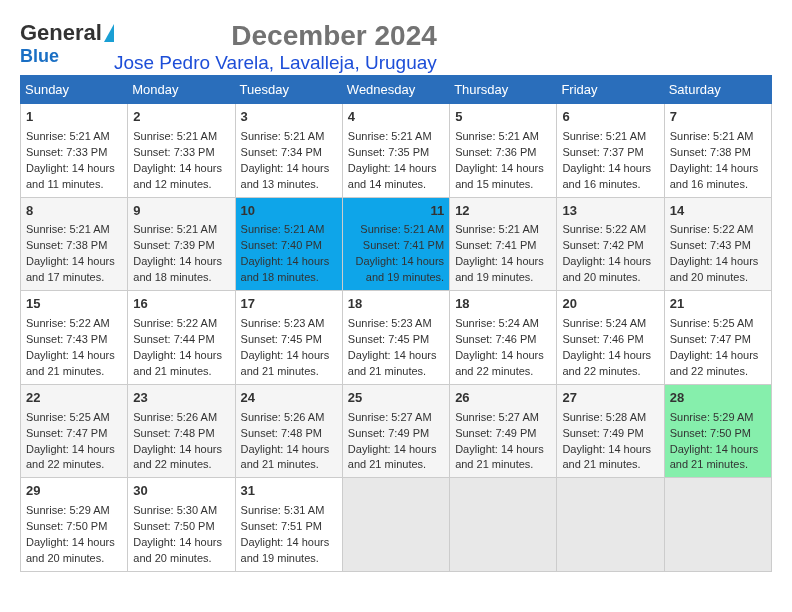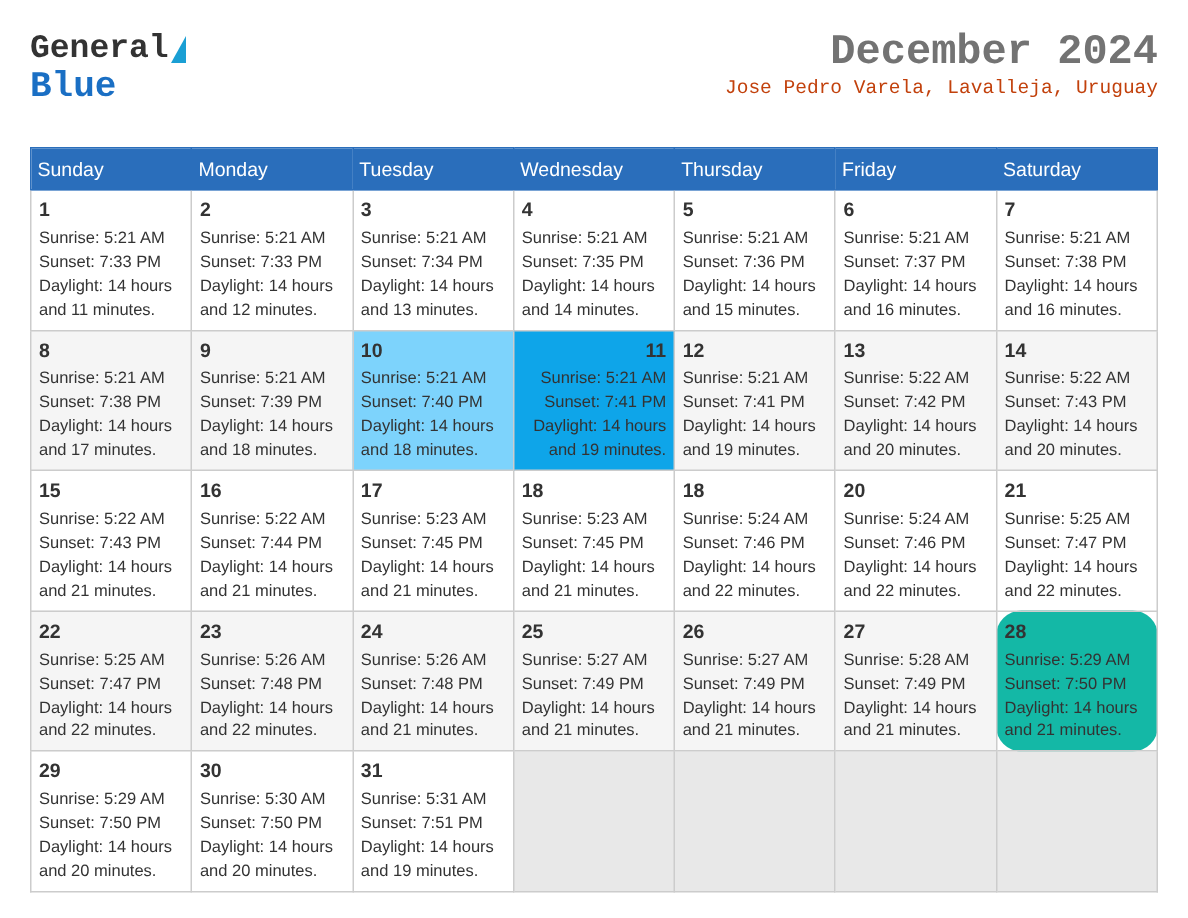--- a/index.html
+++ b/index.html
@@ -5,24 +5,22 @@
     * { box-sizing: border-box; margin: 0; padding: 0; }
     body {
       font-family: Arial, sans-serif;
       background: #fff;
       width: 792px;
       min-height: 612px;
       padding: 20px;
     }
     .header {
       display: flex;
-      justify-content: space-between;
       align-items: flex-start;
-      margin-bottom: 26px;
-      font-family: Liberation Mono, monospace;
+      margin-bottom: 1px;
     }
     .logo {
       display: flex;
       flex-direction: column;
       align-items: flex-start;
     }
     .logo-text {
       display: flex;
       align-items: center;
       font-size: 22px;
@@ -41,22 +39,22 @@
     }
     .title-block {
       text-align: right;
     }
     .month-title {
       font-size: 28px;
       font-weight: bold;
       color: #737373;
     }
     .location {
-      font-size: 13px;
-      color: #c2410c;
+      font-size: 19px;
+      color: #1d4ed8;
     }
     .calendar {
       width: 100%;
       border-collapse: collapse;
       font-size: 11px;
     }
     .calendar th {
       background-color: #2a6ebb;
       color: #fff;
       padding: 6px 4px;
@@ -87,21 +85,21 @@
   </style>
 </head>
 <body>
 
 <div class="header">
   <div class="logo">
     <div class="logo-text">
       <span class="logo-general">General</span>
       <div class="logo-triangle"></div>
     </div>
-    <span class="logo-blue" style="font-size:24px; font-weight:bold; margin-left:0;">Blue</span>
+    <span class="logo-blue" style="font-size:18px; font-weight:bold; margin-left:0;">Blue</span>
   </div>
   <div class="title-block">
     <div class="month-title">December 2024</div>
     <div class="location">Jose Pedro Varela, Lavalleja, Uruguay</div>
   </div>
 </div>
 
 <table class="calendar">
   <thead>
     <tr>
@@ -120,21 +118,21 @@
         <td><span class="day-num">2</span><span>Sunrise: 5:21 AM</span><br><span>Sunset: 7:33 PM</span><br><span>Daylight: 14 hours and 12 minutes.</span></td>
         <td><span class="day-num">3</span><span>Sunrise: 5:21 AM</span><br><span>Sunset: 7:34 PM</span><br><span>Daylight: 14 hours and 13 minutes.</span></td>
         <td><span class="day-num">4</span><span>Sunrise: 5:21 AM</span><br><span>Sunset: 7:35 PM</span><br><span>Daylight: 14 hours and 14 minutes.</span></td>
         <td><span class="day-num">5</span><span>Sunrise: 5:21 AM</span><br><span>Sunset: 7:36 PM</span><br><span>Daylight: 14 hours and 15 minutes.</span></td>
         <td><span class="day-num">6</span><span>Sunrise: 5:21 AM</span><br><span>Sunset: 7:37 PM</span><br><span>Daylight: 14 hours and 16 minutes.</span></td>
         <td><span class="day-num">7</span><span>Sunrise: 5:21 AM</span><br><span>Sunset: 7:38 PM</span><br><span>Daylight: 14 hours and 16 minutes.</span></td>
       </tr>
       <tr style="background: rgb(245, 245, 245);">
         <td style="background: rgb(245, 245, 245);"><span class="day-num">8</span><span>Sunrise: 5:21 AM</span><br><span>Sunset: 7:38 PM</span><br><span>Daylight: 14 hours and 17 minutes.</span></td>
         <td style="background: rgb(245, 245, 245);"><span class="day-num">9</span><span>Sunrise: 5:21 AM</span><br><span>Sunset: 7:39 PM</span><br><span>Daylight: 14 hours and 18 minutes.</span></td>
-        <td style="background: #7dd3fc;"><span class="day-num">10</span><span>Sunrise: 5:21 AM</span><br><span>Sunset: 7:40 PM</span><br><span>Daylight: 14 hours and 18 minutes.</span></td>
+        <td style="background: #0ea5e9;"><span class="day-num">10</span><span>Sunrise: 5:21 AM</span><br><span>Sunset: 7:40 PM</span><br><span>Daylight: 14 hours and 18 minutes.</span></td>
         <td style="background: #0ea5e9; text-align: right;"><span class="day-num">11</span><span>Sunrise: 5:21 AM</span><br><span>Sunset: 7:41 PM</span><br><span>Daylight: 14 hours and 19 minutes.</span></td>
         <td style="background: rgb(245, 245, 245);"><span class="day-num">12</span><span>Sunrise: 5:21 AM</span><br><span>Sunset: 7:41 PM</span><br><span>Daylight: 14 hours and 19 minutes.</span></td>
         <td style="background: rgb(245, 245, 245);"><span class="day-num">13</span><span>Sunrise: 5:22 AM</span><br><span>Sunset: 7:42 PM</span><br><span>Daylight: 14 hours and 20 minutes.</span></td>
         <td style="background: rgb(245, 245, 245);"><span class="day-num">14</span><span>Sunrise: 5:22 AM</span><br><span>Sunset: 7:43 PM</span><br><span>Daylight: 14 hours and 20 minutes.</span></td>
       </tr>
       <tr>
         <td><span class="day-num">15</span><span>Sunrise: 5:22 AM</span><br><span>Sunset: 7:43 PM</span><br><span>Daylight: 14 hours and 21 minutes.</span></td>
         <td><span class="day-num">16</span><span>Sunrise: 5:22 AM</span><br><span>Sunset: 7:44 PM</span><br><span>Daylight: 14 hours and 21 minutes.</span></td>
         <td><span class="day-num">17</span><span>Sunrise: 5:23 AM</span><br><span>Sunset: 7:45 PM</span><br><span>Daylight: 14 hours and 21 minutes.</span></td>
         <td><span class="day-num">18</span><span>Sunrise: 5:23 AM</span><br><span>Sunset: 7:45 PM</span><br><span>Daylight: 14 hours and 21 minutes.</span></td>
@@ -142,21 +140,21 @@
         <td><span class="day-num">20</span><span>Sunrise: 5:24 AM</span><br><span>Sunset: 7:46 PM</span><br><span>Daylight: 14 hours and 22 minutes.</span></td>
         <td><span class="day-num">21</span><span>Sunrise: 5:25 AM</span><br><span>Sunset: 7:47 PM</span><br><span>Daylight: 14 hours and 22 minutes.</span></td>
       </tr>
       <tr style="background: rgb(245, 245, 245);">
         <td style="background: rgb(245, 245, 245);"><span class="day-num">22</span><span>Sunrise: 5:25 AM</span><br><span>Sunset: 7:47 PM</span><br><span>Daylight: 14 hours and 22 minutes.</span></td>
         <td style="background: rgb(245, 245, 245);"><span class="day-num">23</span><span>Sunrise: 5:26 AM</span><br><span>Sunset: 7:48 PM</span><br><span>Daylight: 14 hours and 22 minutes.</span></td>
         <td style="background: rgb(245, 245, 245);"><span class="day-num">24</span><span>Sunrise: 5:26 AM</span><br><span>Sunset: 7:48 PM</span><br><span>Daylight: 14 hours and 21 minutes.</span></td>
         <td style="background: rgb(245, 245, 245);"><span class="day-num">25</span><span>Sunrise: 5:27 AM</span><br><span>Sunset: 7:49 PM</span><br><span>Daylight: 14 hours and 21 minutes.</span></td>
         <td style="background: rgb(245, 245, 245);"><span class="day-num">26</span><span>Sunrise: 5:27 AM</span><br><span>Sunset: 7:49 PM</span><br><span>Daylight: 14 hours and 21 minutes.</span></td>
         <td style="background: rgb(245, 245, 245);"><span class="day-num">27</span><span>Sunrise: 5:28 AM</span><br><span>Sunset: 7:49 PM</span><br><span>Daylight: 14 hours and 21 minutes.</span></td>
-        <td style="background: #14b8a6; border-radius: 17px;"><span class="day-num">28</span><span>Sunrise: 5:29 AM</span><br><span>Sunset: 7:50 PM</span><br><span>Daylight: 14 hours and 21 minutes.</span></td>
+        <td style="background: #86efac;"><span class="day-num">28</span><span>Sunrise: 5:29 AM</span><br><span>Sunset: 7:50 PM</span><br><span>Daylight: 14 hours and 21 minutes.</span></td>
       </tr>
       <tr>
         <td><span class="day-num">29</span><span>Sunrise: 5:29 AM</span><br><span>Sunset: 7:50 PM</span><br><span>Daylight: 14 hours and 20 minutes.</span></td>
         <td><span class="day-num">30</span><span>Sunrise: 5:30 AM</span><br><span>Sunset: 7:50 PM</span><br><span>Daylight: 14 hours and 20 minutes.</span></td>
         <td><span class="day-num">31</span><span>Sunrise: 5:31 AM</span><br><span>Sunset: 7:51 PM</span><br><span>Daylight: 14 hours and 19 minutes.</span></td>
         <td style="background: rgb(232, 232, 232);"></td>
         <td style="background: rgb(232, 232, 232);"></td>
         <td style="background: rgb(232, 232, 232);"></td>
         <td style="background: rgb(232, 232, 232);"></td>
       </tr>

